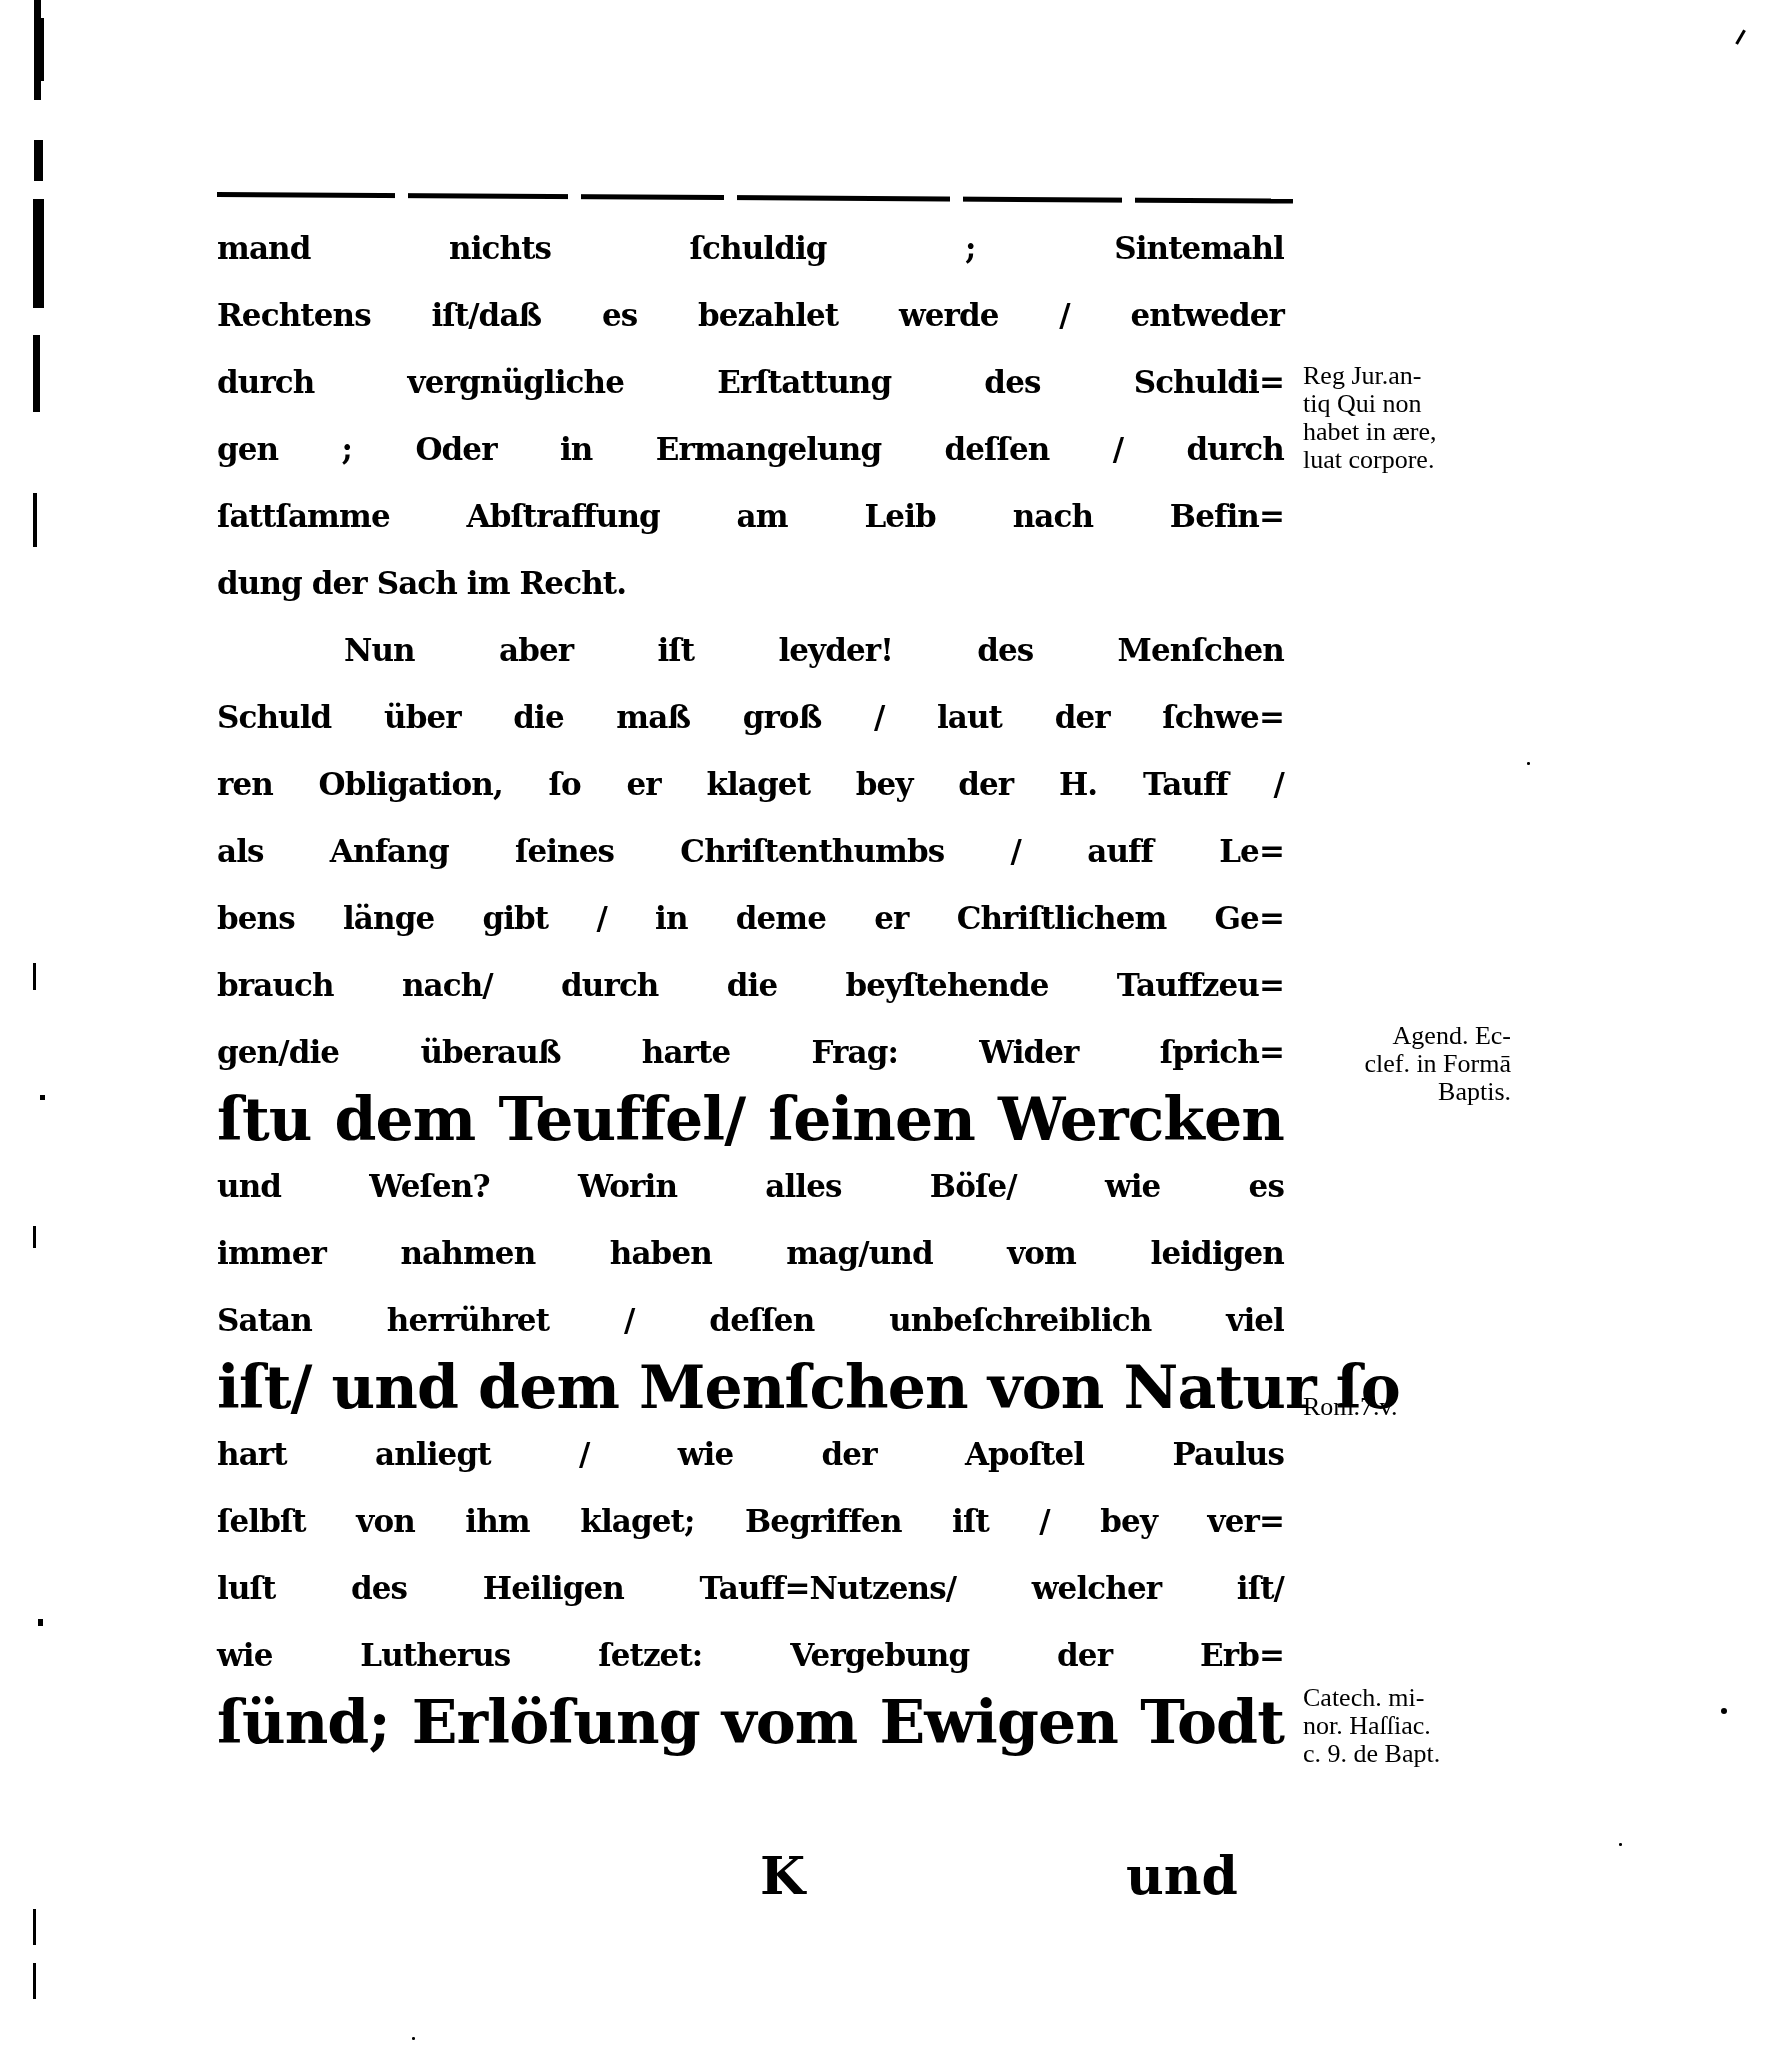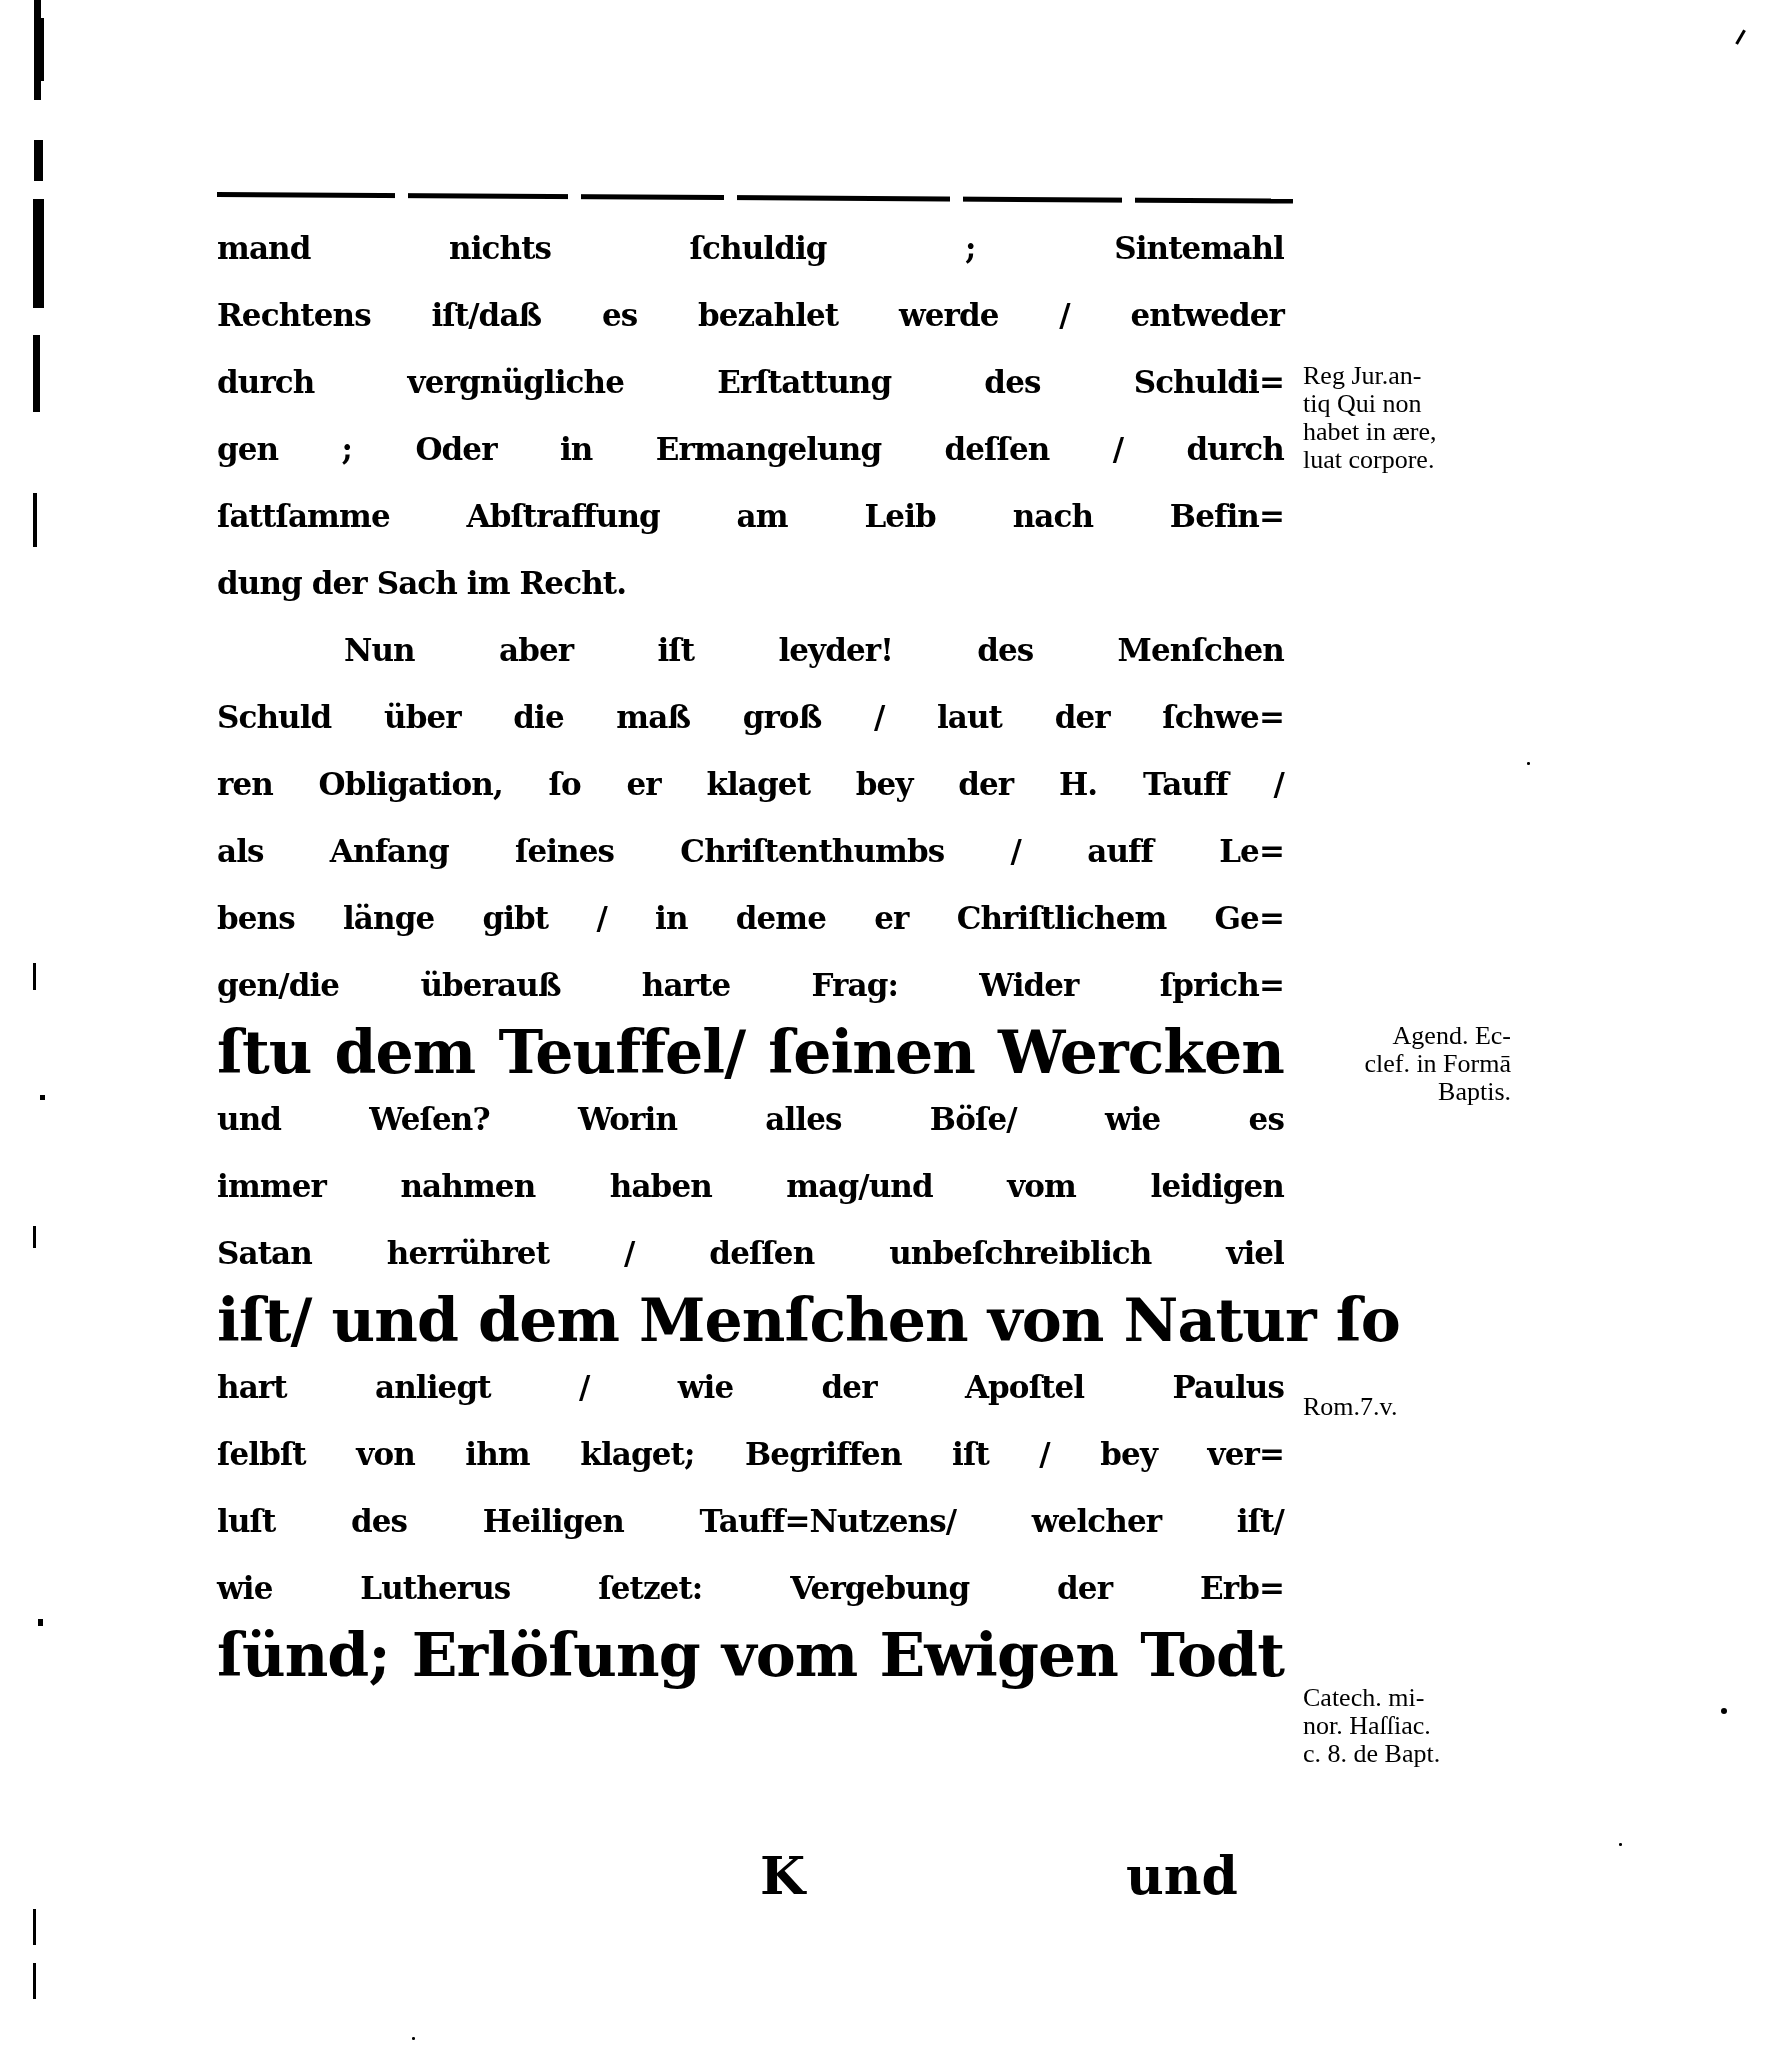--- a/index.html
+++ b/index.html
@@ -65,20 +65,21 @@
     <div class="line">Rechtens iſt/daß es bezahlet werde / entweder</div>
     <div class="line">durch vergnügliche Erſtattung des Schuldi=</div>
     <div class="line">gen ; Oder in Ermangelung deſſen /  durch</div>
     <div class="line">ſattſamme Abſtraffung am Leib nach Befin=</div>
     <div class="line last">dung der Sach im Recht.</div>
     <div class="line indent">Nun aber iſt leyder! des Menſchen</div>
     <div class="line">Schuld über die maß groß / laut der ſchwe=</div>
     <div class="line">ren Obligation, ſo er klaget bey der H. Tauff /</div>
     <div class="line">als Anfang ſeines Chriſtenthumbs / auff Le=</div>
     <div class="line">bens länge gibt / in deme er Chriſtlichem Ge=</div>
+    <div class="line">brauch nach/ durch die beyſtehende Tauffzeu=</div>
     <div class="line">gen/die überauß harte Frag: Wider ſprich=</div>
     <div class="line large">ſtu dem Teuffel/ ſeinen Wercken</div>
     <div class="line">und Weſen? Worin alles Böſe/ wie es</div>
     <div class="line">immer nahmen haben mag/und vom leidigen</div>
     <div class="line">Satan herrühret /  deſſen unbeſchreiblich viel</div>
     <div class="line large">iſt/ und dem Menſchen von Natur ſo</div>
     <div class="line">hart anliegt /  wie der Apoſtel Paulus</div>
     <div class="line">ſelbſt von ihm klaget; Begriffen iſt / bey ver=</div>
     <div class="line">luſt des Heiligen Tauff=Nutzens/ welcher iſt/</div>
     <div class="line">wie Lutherus ſetzet: Vergebung der Erb=</div>
@@ -103,16 +104,16 @@
     <div>Baptis.</div>
   </div>
 
   <div class="margin-note" style="top:1393px;">
     <div>Rom.7.v.</div>
   </div>
 
   <div class="margin-note" style="top:1684px;">
     <div>Catech. mi-</div>
     <div>nor. Haſſiac.</div>
-    <div>c. 8. de Bapt.</div>
+    <div>c. 9. de Bapt.</div>
   </div>
 </div>
 
 
 </body></html>

